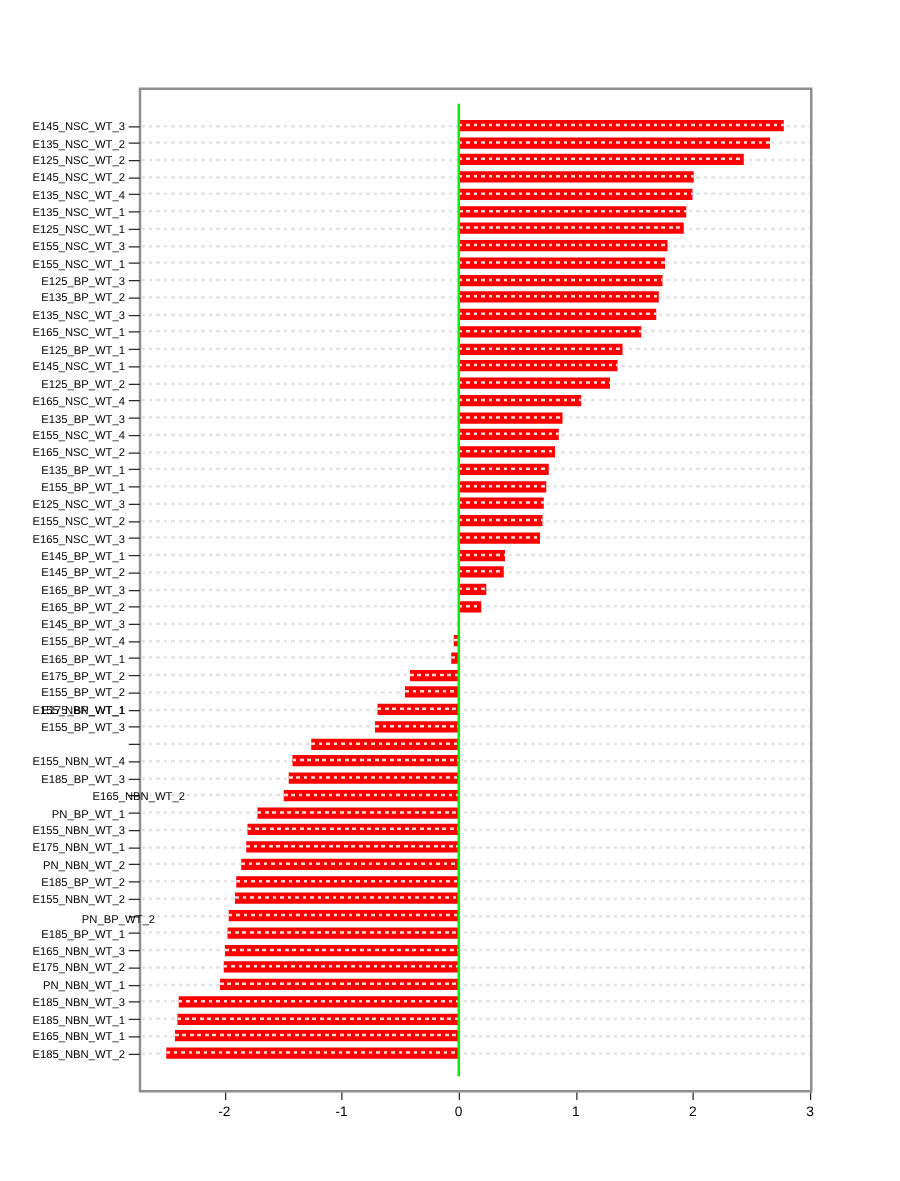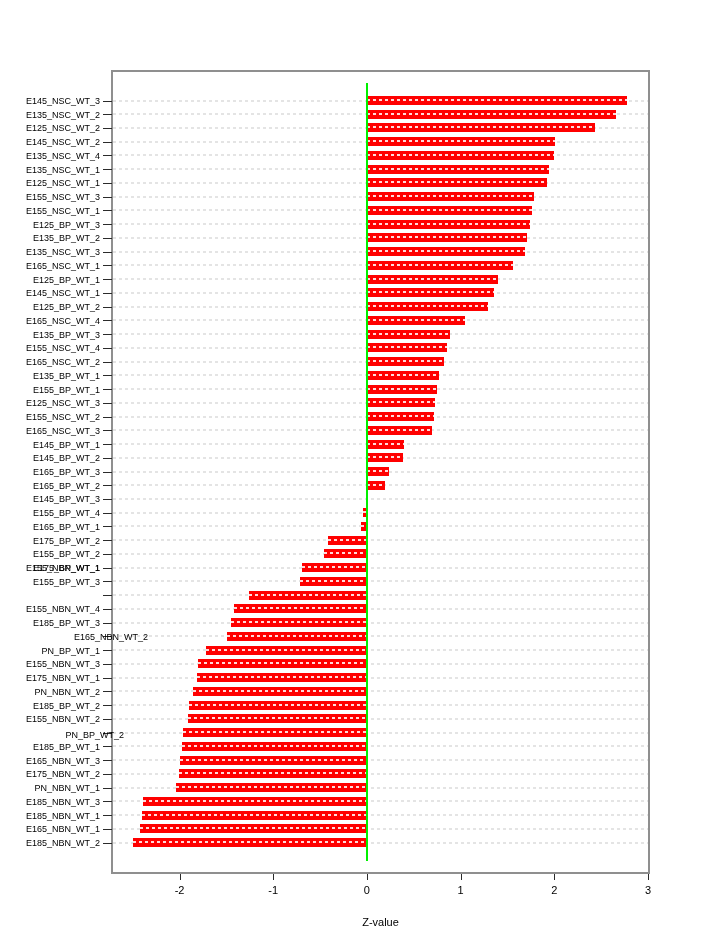--- a/index.html
+++ b/index.html
@@ -265,21 +265,20 @@
         <div class="bar" style="left: 27.1716px; width: 226.743px; top: 752.259px; background: rgb(255, 0, 0);">
           <div class="bar-dash"></div>
         </div>
         <div class="gridline" style="top: 769.5px;"></div>
         <div class="bar" style="left: 19.676px; width: 234.238px; top: 766px; background: rgb(255, 0, 0);">
           <div class="bar-dash"></div>
         </div>
         <div class="zero-line" style="left: 252.914px; top: 11px; height: 778px; background: rgb(0, 240, 0);"></div>
       </div>
   </div>
-  <div class="x-axis-title">Z-value</div>
 <div class="y-tick" style="left: 103px; width: 9px; top: 100.5px;"></div>
     <div class="y-label" style="top: 101px;">E145_NSC_WT_3</div>
     <div class="y-tick" style="left: 103px; width: 9px; top: 114.241px;"></div>
     <div class="y-label" style="top: 114.741px;">E135_NSC_WT_2</div>
     <div class="y-tick" style="left: 103px; width: 9px; top: 127.981px;"></div>
     <div class="y-label" style="top: 128.481px;">E125_NSC_WT_2</div>
     <div class="y-tick" style="left: 103px; width: 9px; top: 141.722px;"></div>
     <div class="y-label" style="top: 142.222px;">E145_NSC_WT_2</div>
     <div class="y-tick" style="left: 103px; width: 9px; top: 155.463px;"></div>
     <div class="y-label" style="top: 155.963px;">E135_NSC_WT_4</div>

